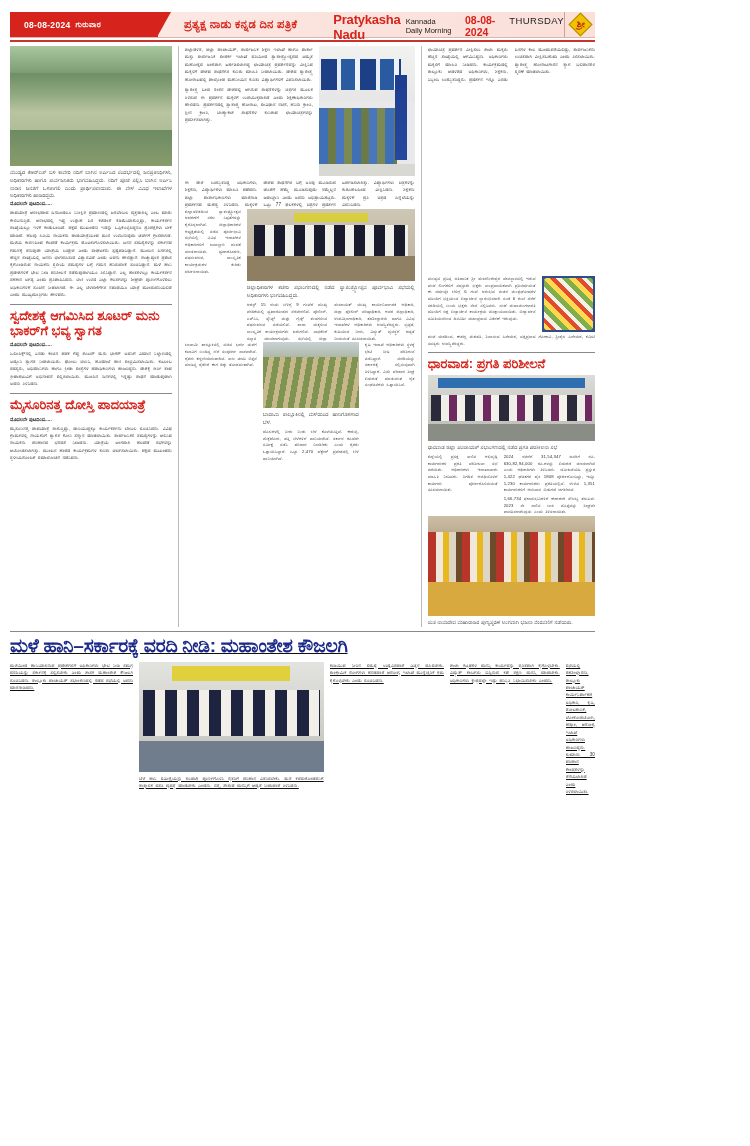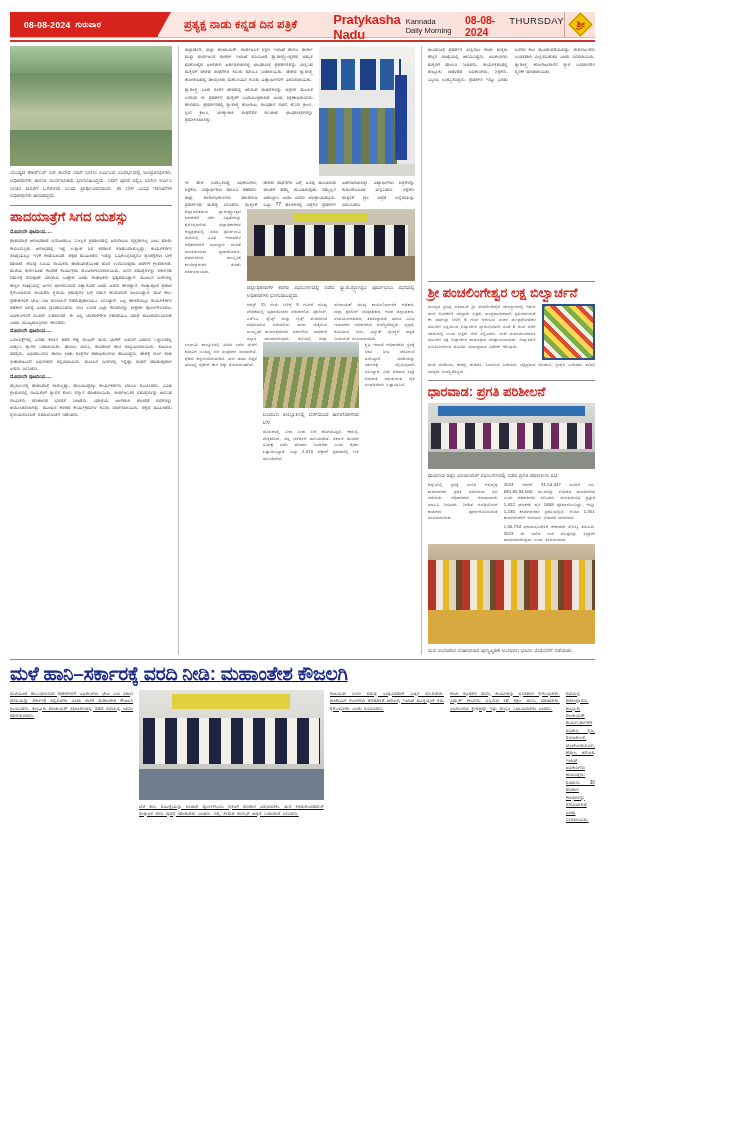--- a/index.html
+++ b/index.html
@@ -178,27 +178,28 @@
     <div class="col-l">
 
       <div class="photo ph-river" style="height:120px">
         <div class="inner">
           <div class="water"></div>
           <div class="people"></div>
         </div>
       </div>
       <div class="cap">ಮಂಡ್ಯದ ಕೆಆರ್‌ಎಸ್ ಬಳಿ ಕಾವೇರಿ ನದಿಗೆ ಬಾಗಿನ ಅರ್ಪಿಸಿದ ಸಂದರ್ಭದಲ್ಲಿ ಜನಪ್ರತಿನಿಧಿಗಳು, ಅಧಿಕಾರಿಗಳು ಹಾಗೂ ಸಾರ್ವಜನಿಕರು ಭಾಗವಹಿಸಿದ್ದರು. ನದಿಗೆ ಪೂಜೆ ಸಲ್ಲಿಸಿ ಬಾಗಿನ ಅರ್ಪಿಸಿ ನಾಡಿನ ಜನತೆಗೆ ಒಳಿತಾಗಲಿ ಎಂದು ಪ್ರಾರ್ಥಿಸಲಾಯಿತು. ಈ ವೇಳೆ ವಿವಿಧ ಇಲಾಖೆಗಳ ಅಧಿಕಾರಿಗಳು ಹಾಜರಿದ್ದರು.</div>
 
-      <h2 class="sec">ಪಾದಯಾತ್ರೆಗೆ ಸಿಗದ ಯಶಸ್ಸು</h2>
       <span class="lead-in">ಮೊದಲನೇ ಪುಟದಿಂದ.....</span>
       <div class="body-text">ಪಾದಯಾತ್ರೆ ಆರಂಭವಾದ ದಿನದಿಂದಲೂ ನಿರೀಕ್ಷಿತ ಪ್ರಮಾಣದಲ್ಲಿ ಜನಬೆಂಬಲ ವ್ಯಕ್ತವಾಗಿಲ್ಲ ಎಂಬ ಮಾತು ಕೇಳಿಬರುತ್ತಿದೆ. ಆರಂಭದಲ್ಲಿ ಇದ್ದ ಉತ್ಸಾಹ ದಿನ ಕಳೆದಂತೆ ಕಡಿಮೆಯಾಗುತ್ತಿದ್ದು, ಕಾರ್ಯಕರ್ತರ ಸಂಖ್ಯೆಯಲ್ಲೂ ಇಳಿಕೆ ಕಂಡುಬಂದಿದೆ. ಪಕ್ಷದ ಮುಖಂಡರು ಇದನ್ನು ಒಪ್ಪಿಕೊಳ್ಳದಿದ್ದರೂ ಪ್ರತಿಪಕ್ಷಗಳು ಟೀಕೆ ಮಾಡಿವೆ. ಹಲವು ಹಿರಿಯ ನಾಯಕರು ಪಾದಯಾತ್ರೆಯಿಂದ ದೂರ ಉಳಿದಿರುವುದು ಚರ್ಚೆಗೆ ಗ್ರಾಸವಾಗಿದೆ. ಮಳೆಯ ಕಾರಣದಿಂದ ಕೆಲವೆಡೆ ಕಾರ್ಯಕ್ರಮ ಮೊಟಕುಗೊಳಿಸಲಾಯಿತು. ಜನರ ಸಮಸ್ಯೆಗಳನ್ನು ಸರ್ಕಾರದ ಗಮನಕ್ಕೆ ತರುವುದೇ ಯಾತ್ರೆಯ ಉದ್ದೇಶ ಎಂದು ಸಂಘಟಕರು ಸ್ಪಷ್ಟಪಡಿಸಿದ್ದಾರೆ. ಮುಂದಿನ ದಿನಗಳಲ್ಲಿ ಹೆಚ್ಚಿನ ಸಂಖ್ಯೆಯಲ್ಲಿ ಜನರು ಭಾಗವಹಿಸುವ ವಿಶ್ವಾಸವಿದೆ ಎಂದು ಅವರು ಹೇಳಿದ್ದಾರೆ. ರಾಜ್ಯಾದ್ಯಂತ ಪ್ರವಾಸ ಕೈಗೊಂಡಿರುವ ನಾಯಕರು ಸ್ಥಳೀಯ ಸಮಸ್ಯೆಗಳ ಬಗ್ಗೆ ಗಮನ ಹರಿಸುವಂತೆ ಸೂಚಿಸಿದ್ದಾರೆ. ಮಳೆ ಹಾನಿ ಪ್ರದೇಶಗಳಿಗೆ ಭೇಟಿ ನೀಡಿ ಪರಿಶೀಲನೆ ನಡೆಸುವುದಾಗಿಯೂ ತಿಳಿಸಿದ್ದಾರೆ. ಎಲ್ಲ ಹಂತಗಳಲ್ಲೂ ಕಾರ್ಯಕರ್ತರ ಸಹಕಾರ ಅಗತ್ಯ ಎಂದು ಪ್ರತಿಪಾದಿಸಿದರು. ಬಾಕಿ ಉಳಿದ ಎಲ್ಲಾ ಕೆಲಸಗಳನ್ನು ಶೀಘ್ರವೇ ಪೂರ್ಣಗೊಳಿಸಲು ಅಧಿಕಾರಿಗಳಿಗೆ ಸೂಚನೆ ನೀಡಲಾಗಿದೆ. ಈ ಎಲ್ಲ ಬೆಳವಣಿಗೆಗಳ ನಡುವೆಯೂ ಯಾತ್ರೆ ಮುಂದುವರಿಯಲಿದೆ ಎಂದು ಮುಖ್ಯಮಂತ್ರಿಗಳು ಹೇಳಿದರು.</div>
 
+      <h2 class="sec">ಸ್ವದೇಶಕ್ಕೆ ಆಗಮಿಸಿದ ಶೂಟರ್ ಮನು ಭಾಕರ್‌ಗೆ ಭವ್ಯ ಸ್ವಾಗತ</h2>
       <span class="lead-in">ಮೊದಲನೇ ಪುಟದಿಂದ.....</span>
       <div class="body-text">ಒಲಿಂಪಿಕ್ಸ್‌ನಲ್ಲಿ ಎರಡು ಕಂಚಿನ ಪದಕ ಗೆದ್ದ ಶೂಟರ್ ಮನು ಭಾಕರ್ ಅವರಿಗೆ ವಿಮಾನ ನಿಲ್ದಾಣದಲ್ಲಿ ಅದ್ಧೂರಿ ಸ್ವಾಗತ ನೀಡಲಾಯಿತು. ಢೋಲು ಬಾರಿಸಿ, ಹೂಮಾಲೆ ಹಾಕಿ ಸಂಭ್ರಮಿಸಲಾಯಿತು. ಕುಟುಂಬ ಸದಸ್ಯರು, ಅಭಿಮಾನಿಗಳು ಹಾಗೂ ಕ್ರೀಡಾ ಸಂಸ್ಥೆಗಳ ಪದಾಧಿಕಾರಿಗಳು ಹಾಜರಿದ್ದರು. ದೇಶಕ್ಕೆ ಕೀರ್ತಿ ತಂದ ಕ್ರೀಡಾಪಟುವಿಗೆ ಅಭಿನಂದನೆ ಸಲ್ಲಿಸಲಾಯಿತು. ಮುಂದಿನ ದಿನಗಳಲ್ಲಿ ಇನ್ನಷ್ಟು ಸಾಧನೆ ಮಾಡುವುದಾಗಿ ಅವರು ತಿಳಿಸಿದರು.</div>
 
+      <h2 class="sec">ಮೈಸೂರಿನತ್ತ ದೋಸ್ತಿ ಪಾದಯಾತ್ರೆ</h2>
       <span class="lead-in">ಮೊದಲನೇ ಪುಟದಿಂದ.....</span>
       <div class="body-text">ಮೈಸೂರಿನತ್ತ ಪಾದಯಾತ್ರೆ ಸಾಗುತ್ತಿದ್ದು, ದಾರಿಯುದ್ದಕ್ಕೂ ಕಾರ್ಯಕರ್ತರು ಬೆಂಬಲ ಸೂಚಿಸಿದರು. ವಿವಿಧ ಗ್ರಾಮಗಳಲ್ಲಿ ನಾಯಕರಿಗೆ ಸ್ವಾಗತ ಕೋರಿ ಸನ್ಮಾನ ಮಾಡಲಾಯಿತು. ಸಾರ್ವಜನಿಕರ ಸಮಸ್ಯೆಗಳನ್ನು ಆಲಿಸಿದ ನಾಯಕರು ಪರಿಹಾರದ ಭರವಸೆ ನೀಡಿದರು. ಯಾತ್ರೆಯ ಅಂಗವಾಗಿ ಹಲವೆಡೆ ಸಭೆಗಳನ್ನು ಆಯೋಜಿಸಲಾಗಿತ್ತು. ಮುಂದಿನ ಹಂತದ ಕಾರ್ಯಕ್ರಮಗಳ ಕುರಿತು ಚರ್ಚಿಸಲಾಯಿತು. ಪಕ್ಷದ ಮುಖಂಡರು ಸ್ಥಳೀಯರೊಂದಿಗೆ ಸಮಾಲೋಚನೆ ನಡೆಸಿದರು.</div>
     </div>
 
     <div class="col-m">
 
 
       <div class="news-row">
         <div style="width:128px">
           <div class="body-text">ಜಿಲ್ಲಾಡಳಿತ, ಜಿಲ್ಲಾ ಪಂಚಾಯತ್, ಸಾರ್ವಜನಿಕ ಶಿಕ್ಷಣ ಇಲಾಖೆ ಹಾಗೂ ವಾರ್ತಾ ಮತ್ತು ಸಾರ್ವಜನಿಕ ಸಂಪರ್ಕ ಇಲಾಖೆ ವತಿಯಿಂದ ಸ್ವಾತಂತ್ರ್ಯೋತ್ಸವದ ಅಮೃತ ಮಹೋತ್ಸವ ಅಂಗವಾಗಿ ಏರ್ಪಡಿಸಲಾಗಿದ್ದ ಛಾಯಾಚಿತ್ರ ಪ್ರದರ್ಶನವನ್ನು ವೀಕ್ಷಿಸಿದ ಮಕ್ಕಳಿಗೆ ದೇಶದ ಸಾಧನೆಗಳ ಕುರಿತು ಮಾಹಿತಿ ನೀಡಲಾಯಿತು. ದೇಶದ ಸ್ವಾತಂತ್ರ್ಯ ಹೋರಾಟದಲ್ಲಿ ಪಾಲ್ಗೊಂಡ ಮಹನೀಯರ ಕುರಿತು ವಿದ್ಯಾರ್ಥಿಗಳಿಗೆ ವಿವರಿಸಲಾಯಿತು.</div>
@@ -266,21 +267,20 @@
       </div>
     </div>
 
     <div class="col-r">
 
       <div class="twocol body-text" style="height:230px">
         <span>ಛಾಯಾಚಿತ್ರ ಪ್ರದರ್ಶನ ವೀಕ್ಷಿಸಲು ಶಾಲಾ ಮಕ್ಕಳು ಹೆಚ್ಚಿನ ಸಂಖ್ಯೆಯಲ್ಲಿ ಆಗಮಿಸಿದ್ದರು. ಅಧಿಕಾರಿಗಳು ಮಕ್ಕಳಿಗೆ ಮಾಹಿತಿ ನೀಡಿದರು. ಕಾರ್ಯಕ್ರಮದಲ್ಲಿ ತಾಲ್ಲೂಕು ಆಡಳಿತದ ಅಧಿಕಾರಿಗಳು, ಶಿಕ್ಷಕರು, ಸಿಬ್ಬಂದಿ ಉಪಸ್ಥಿತರಿದ್ದರು.</span>
         <span>ಪ್ರದರ್ಶನ ಇನ್ನೂ ಎರಡು ದಿನಗಳ ಕಾಲ ಮುಂದುವರೆಯಲಿದ್ದು, ಸಾರ್ವಜನಿಕರು ಉಚಿತವಾಗಿ ವೀಕ್ಷಿಸಬಹುದು ಎಂದು ತಿಳಿಸಲಾಯಿತು. ಸ್ವಾತಂತ್ರ್ಯ ಹೋರಾಟಗಾರರ ತ್ಯಾಗ ಬಲಿದಾನಗಳ ಸ್ಮರಣೆ ಮಾಡಲಾಯಿತು.</span>
       </div>
 
-      <h2 class="sec">ಶ್ರೀ ಪಂಚಲಿಂಗೇಶ್ವರ ಲಕ್ಷ ಬಿಲ್ವಾರ್ಚನೆ</h2>
       <div class="news-row">
         <div style="width:108px">
           <div class="body-text sm">ಮಂಡ್ಯದ ಪ್ರಸಿದ್ಧ ಐತಿಹಾಸಿಕ ಶ್ರೀ ಪಂಚಲಿಂಗೇಶ್ವರ ದೇವಸ್ಥಾನದಲ್ಲಿ ಇರುವ ಪಂಚ ಲಿಂಗಗಳಿಗೆ ಸಹಸ್ರಾರು ಭಕ್ತರು ಸಾಂಪ್ರದಾಯಿಕವಾಗಿ ಪ್ರತಿವರ್ಷದಂತೆ ಈ ವರ್ಷವೂ ಬೆಳಿಗ್ಗೆ 6 ಗಂಟೆ ಆರಂಭದ ನಂತರ ಮಂತ್ರಘೋಷಗಳ ದೊಂದಿಗೆ ಭಕ್ತಿಯಿಂದ ಬಿಲ್ವಾರ್ಚನೆ ನ್ಯಾರಂಭಿಸಲಾಗಿ ಸಂಜೆ 6 ಗಂಟೆ ವರೆಗೆ ಸರದಿಯಲ್ಲಿ ಬಂದು ಭಕ್ತರು ಸೇವೆ ಸಲ್ಲಿಸಿದರು. ಸಂಜೆ ಮಹಾಮಂಗಳಾರತಿ ದೊಂದಿಗೆ ಲಕ್ಷ ಬಿಲ್ವಾರ್ಚನೆ ಕಾರ್ಯಕ್ರಮ ಮುಕ್ತಾಯವಾಯಿತು. ಬಿಲ್ವಾರ್ಚನೆ ಸಮಿತಿಯವರಿಂದ ದಿನವಿಡೀ ಮಹಾಪ್ರಸಾದ ವಿತರಣೆ ಇರುವುದು.</div>
         </div>
         <div style="flex:1">
           <div class="photo ph-flowers" style="height:56px">
             <div class="inner">
               <div class="f"></div>
             </div>
           </div>

